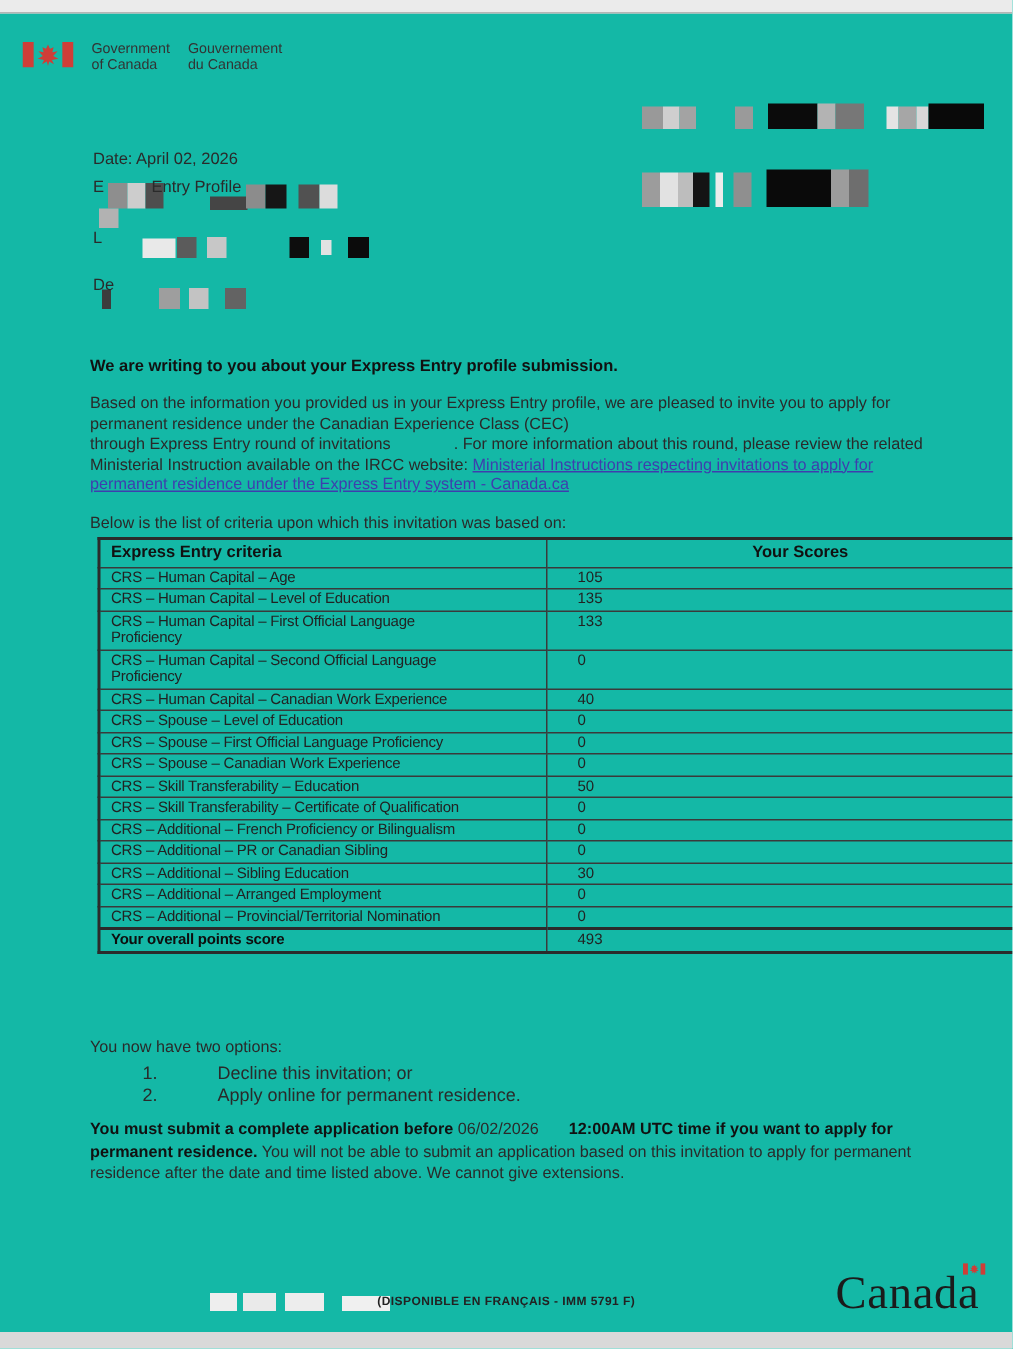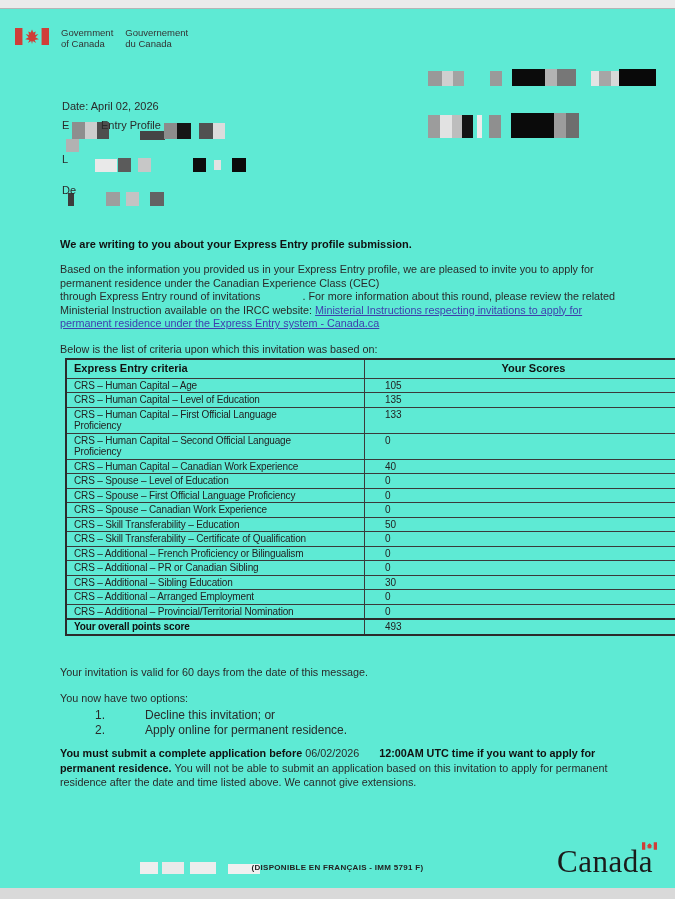--- a/index.html
+++ b/index.html
@@ -1,18 +1,18 @@
 <!DOCTYPE html>
 <html style="--flag-red: #cf3e38; --link: #3e3eae; --text: #2a2a2a; --top-strip: #ebebeb; --bottom-strip: #d9d9d9;"><head>
 <meta charset="utf-8">
 <style>
   html,body { margin:0; padding:0; background:#ffffff; }
   .page {
     position:relative; width:675px; height:899px; overflow:hidden;
-    background:#5eead4; color:var(--text,#2a2a2a);
+    background:#14b8a6; color:var(--text,#2a2a2a);
     font-family:"Liberation Sans", sans-serif;
   }
   .abs { position:absolute; }
   .top-strip { position:absolute; top:0; left:0; right:0; height:8px;
     background:var(--top-strip,#ebebeb); border-bottom:1px solid #b5b5b5; }
   .bottom-strip { position:absolute; bottom:0; left:0; right:0; height:11px;
     background:var(--bottom-strip,#d9d9d9); }
 
   
   .fip { left:15px; top:27px; display:flex; align-items:flex-start; }
@@ -206,21 +206,20 @@
           <td class="label">CRS – Additional – Provincial/Territorial Nomination</td>
           <td class="score">0</td>
         </tr>
         <tr class="total">
           <td class="label">Your overall points score</td>
           <td class="score">493</td>
         </tr>
       </tbody>
   </table>
 
-  <div class="abs body-text" style="left:60px; top:666px;">Your invitation is valid for 60 days from the date of this message.</div>
   <div class="abs body-text" style="left:60px; top:692px;">You now have two options:</div>
   <div class="abs opt-row" style="left:60px; top:708px;">
     <span class="opt-num">1.</span><span>Decline this invitation; or</span>
   </div>
   <div class="abs opt-row" style="left:60px; top:723px;">
     <span class="opt-num">2.</span><span>Apply online for permanent residence.</span>
   </div>
 
   <div class="abs body-text" style="left:60px; top:746px; line-height:14.5px;">
     <span class="bold">You must submit a complete application before</span>

